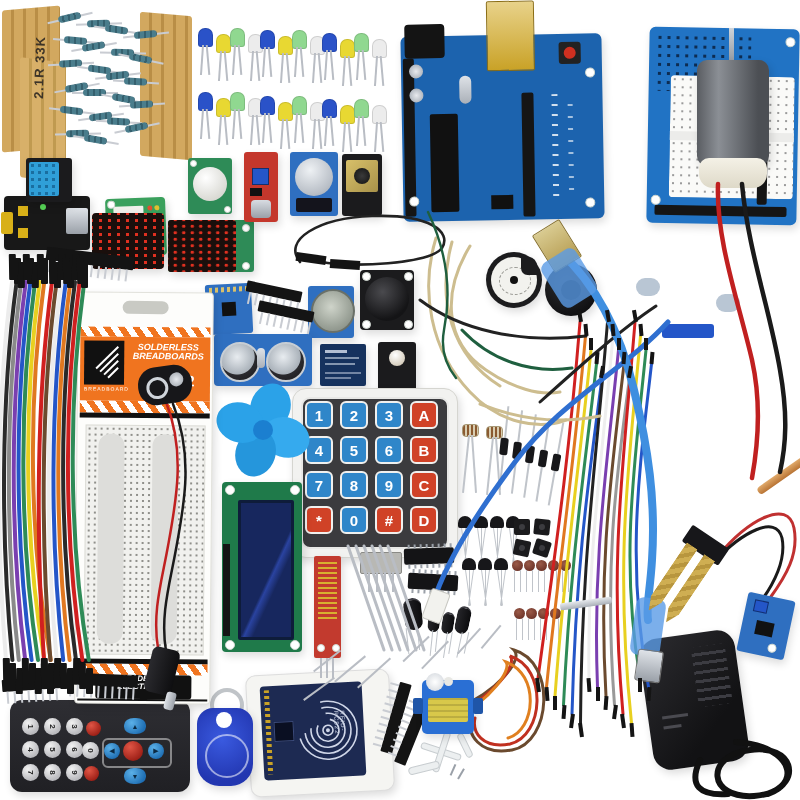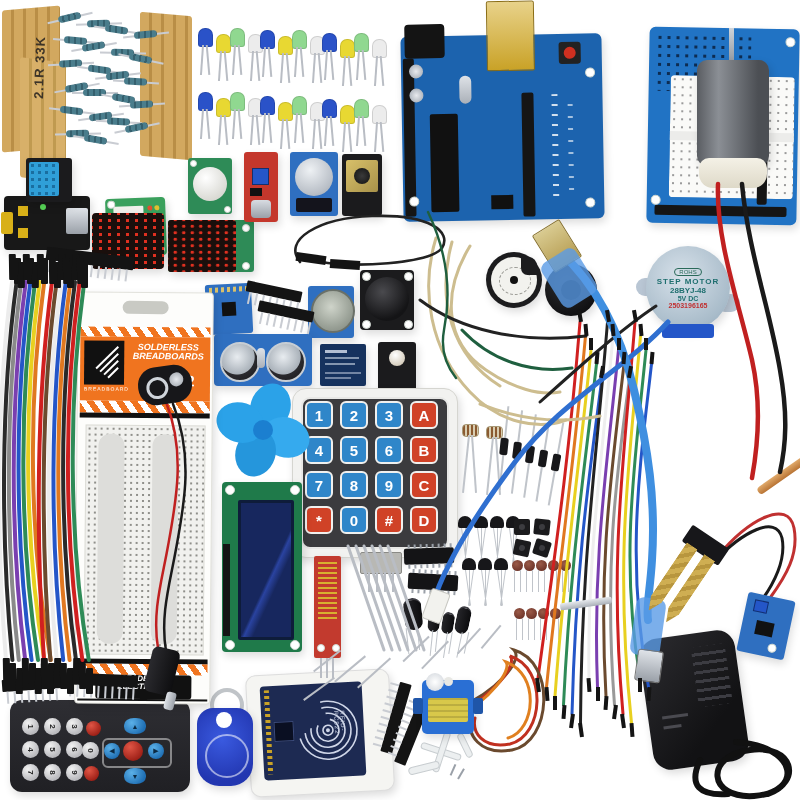--- a/index.html
+++ b/index.html
@@ -192,27 +192,20 @@
     <div class="hole" style="left:4px;top:168px;"></div>
       <div class="hole" style="left:136px;top:8px;"></div>
   </div>
 
   <div class="abs" style="left:729px;top:28px;width:5px;height:36px;background:linear-gradient(#cfd4da,#8f959d);"></div>
   <div class="abs sh" style="left:697px;top:60px;width:72px;height:106px;border-radius:10px;background:linear-gradient(90deg,#5a5d62,#8b8f95 30%,#4c4f54 85%);"></div>
   <div class="abs" style="left:699px;top:158px;width:68px;height:30px;border-radius:10px 10px 14px 14px;background:linear-gradient(#f4f1e6,#ded9c8);"></div>
 
   <div class="abs" style="left:636px;top:278px;width:24px;height:18px;border-radius:9px;background:#b9c6d4;"></div>
   <div class="abs" style="left:716px;top:294px;width:24px;height:18px;border-radius:9px;background:#b9c6d4;"></div>
-  <div class="abs sh" style="left:646px;top:246px;width:84px;height:84px;border-radius:50%;background:radial-gradient(circle at 42% 36%,#d7e1ea,#a9bcca 70%,#8fa5b8);display:flex;flex-direction:column;align-items:center;justify-content:center;text-align:center;">
-    <div style="font-size:6px;color:#2a6a5a;border:1px solid #2a6a5a;border-radius:8px;padding:0 4px;margin-bottom:1px;">ROHS</div>
-    <div style="font-size:8px;color:#1f6f6f;font-weight:bold;letter-spacing:1px;">STEP MOTOR</div>
-    <div style="font-size:8px;color:#1f6f6f;font-weight:bold;">28BYJ-48</div>
-    <div style="font-size:7px;color:#1f6f6f;font-weight:bold;">5V DC</div>
-    <div style="font-size:7px;color:#c03030;font-weight:bold;">2503196165</div>
-  </div>
   <div class="abs" style="left:662px;top:324px;width:52px;height:14px;background:#2456c8;border-radius:3px;"></div>
   <div class="abs" style="left:426px;top:590px;width:18px;height:30px;background:#f2f2ee;border:1px solid #c8c8c2;border-radius:3px;transform:rotate(20deg);z-index:6;"></div>
 
   <div class="abs sh" style="left:4px;top:196px;width:86px;height:54px;background:#181818;border-radius:4px;">
     <div class="abs" style="left:-3px;top:16px;width:12px;height:22px;background:#d8b018;border-radius:2px;"></div>
     <div class="abs" style="left:62px;top:12px;width:22px;height:26px;background:linear-gradient(#dfe3e8,#9aa0a8);border-radius:2px;"></div>
     <div class="abs" style="left:36px;top:8px;width:6px;height:6px;border-radius:50%;background:#58d858;"></div>
     <div class="abs" style="left:14px;top:10px;width:10px;height:10px;background:#d8b018;"></div>
     <div class="abs" style="left:14px;top:32px;width:10px;height:10px;background:#d8b018;"></div>
   </div>

